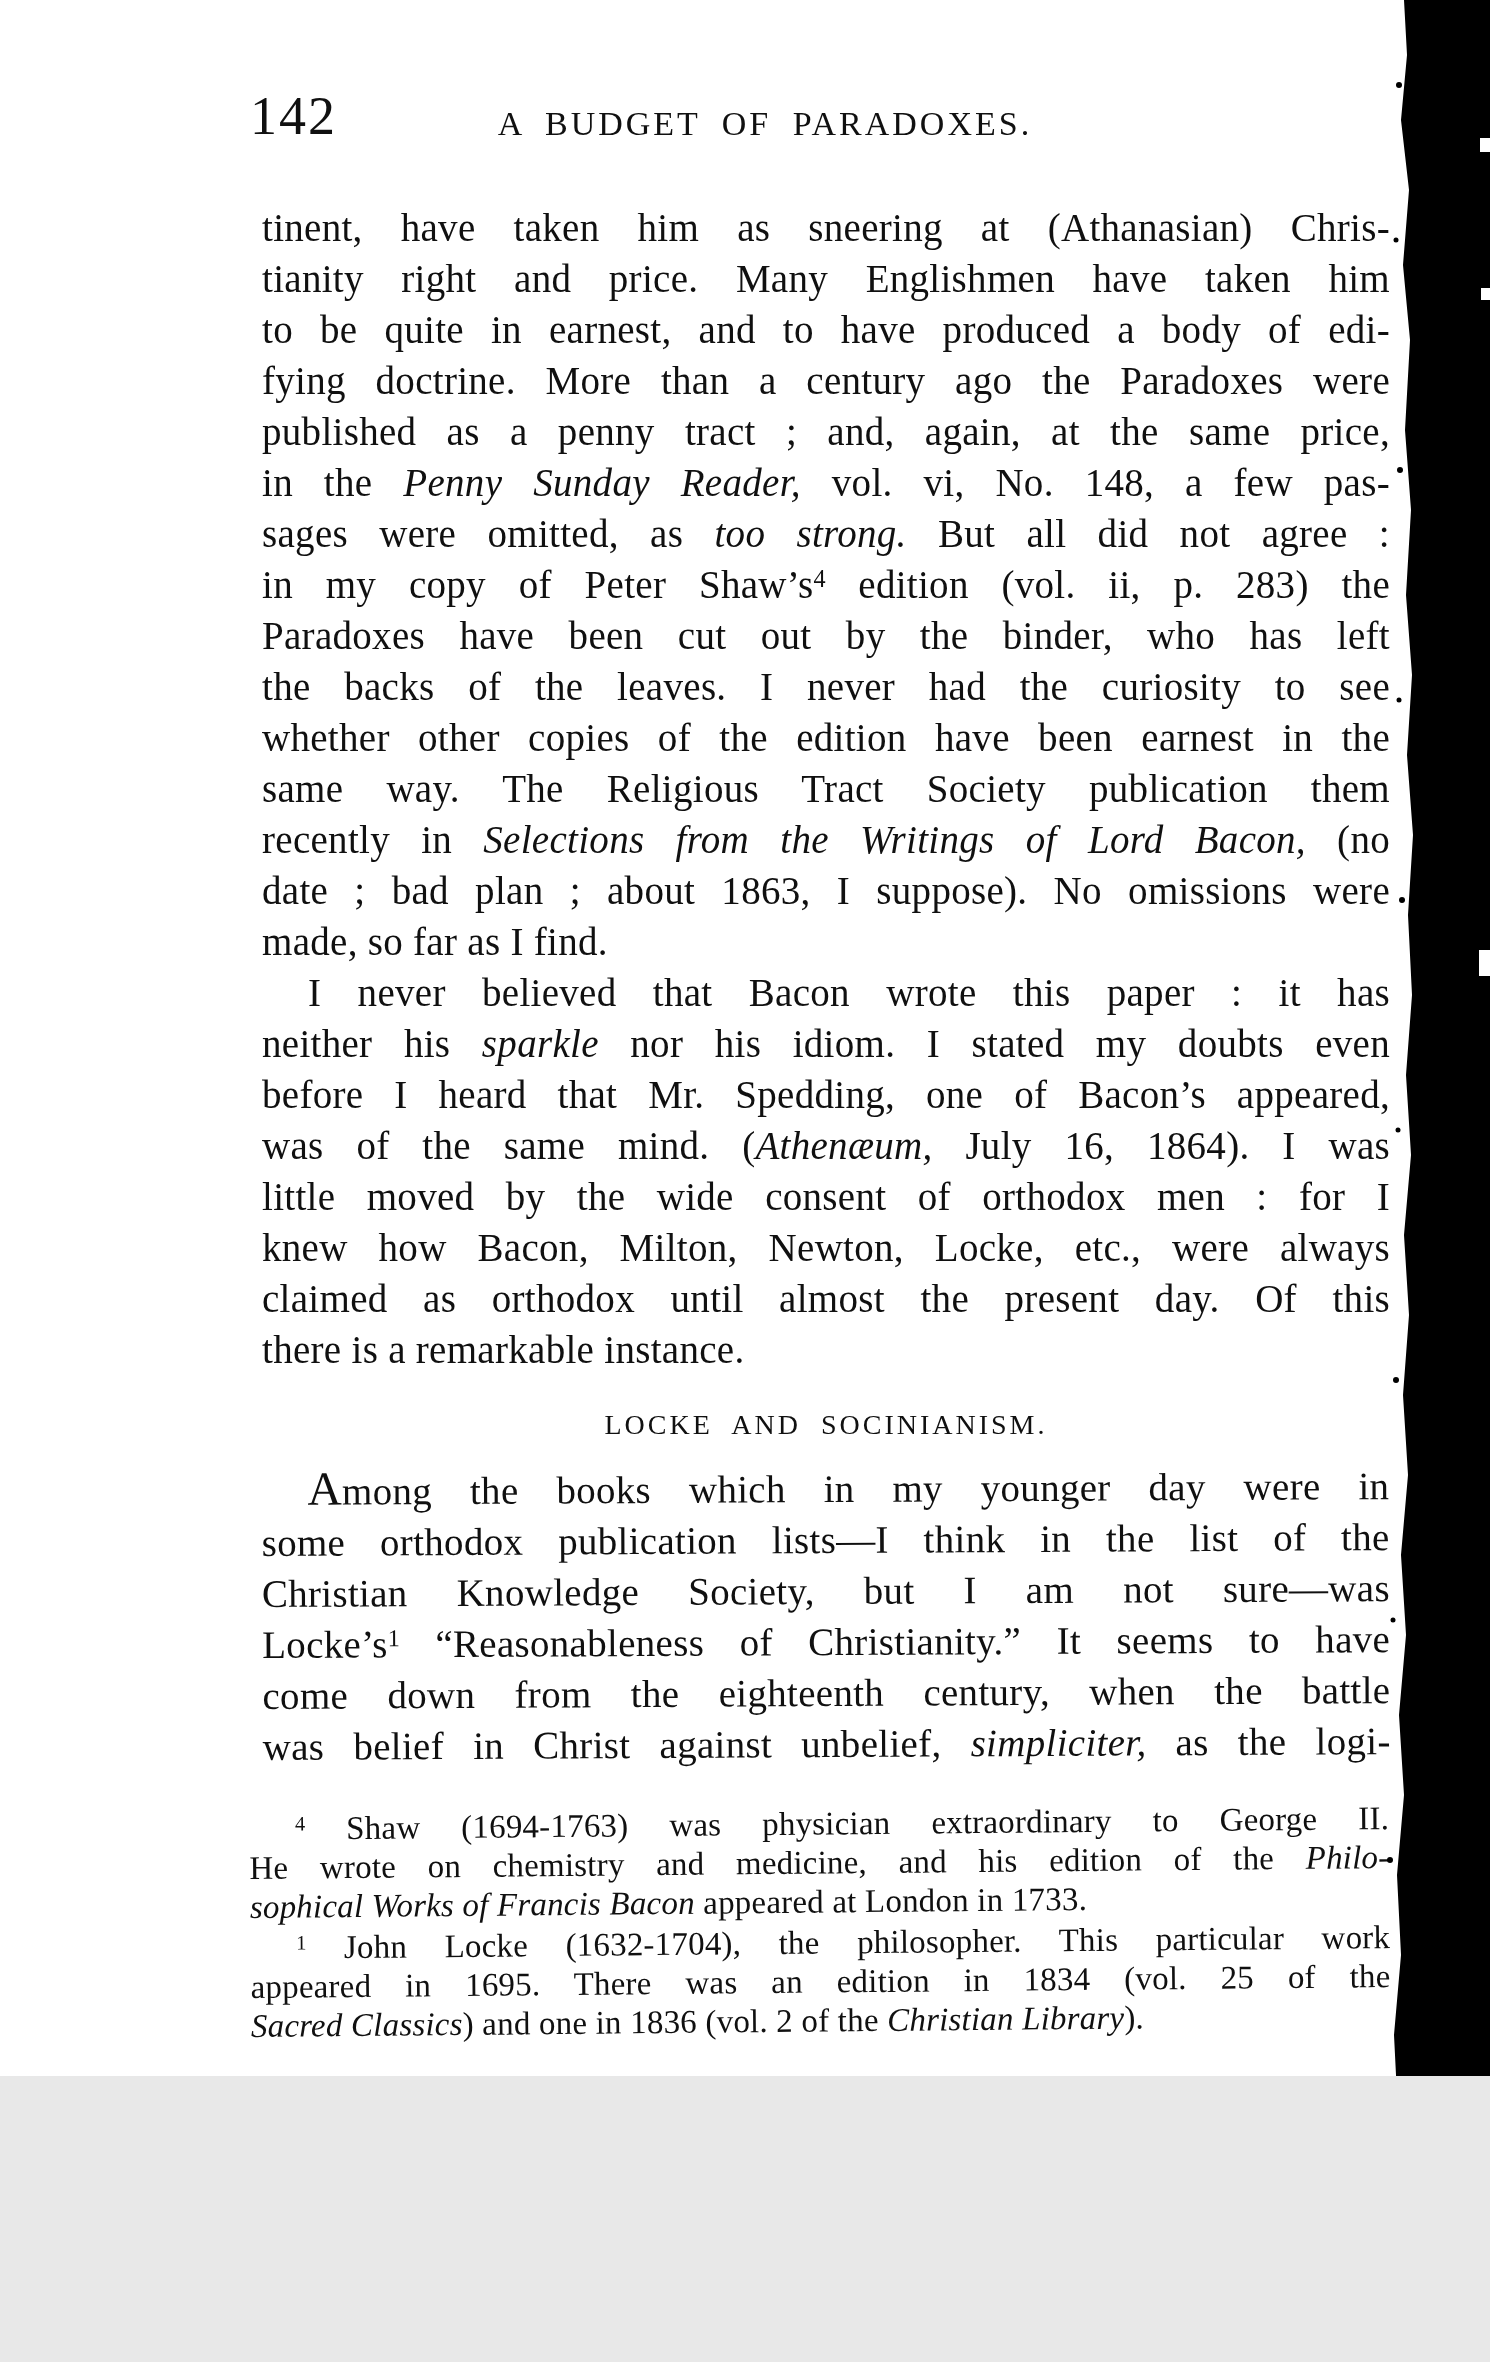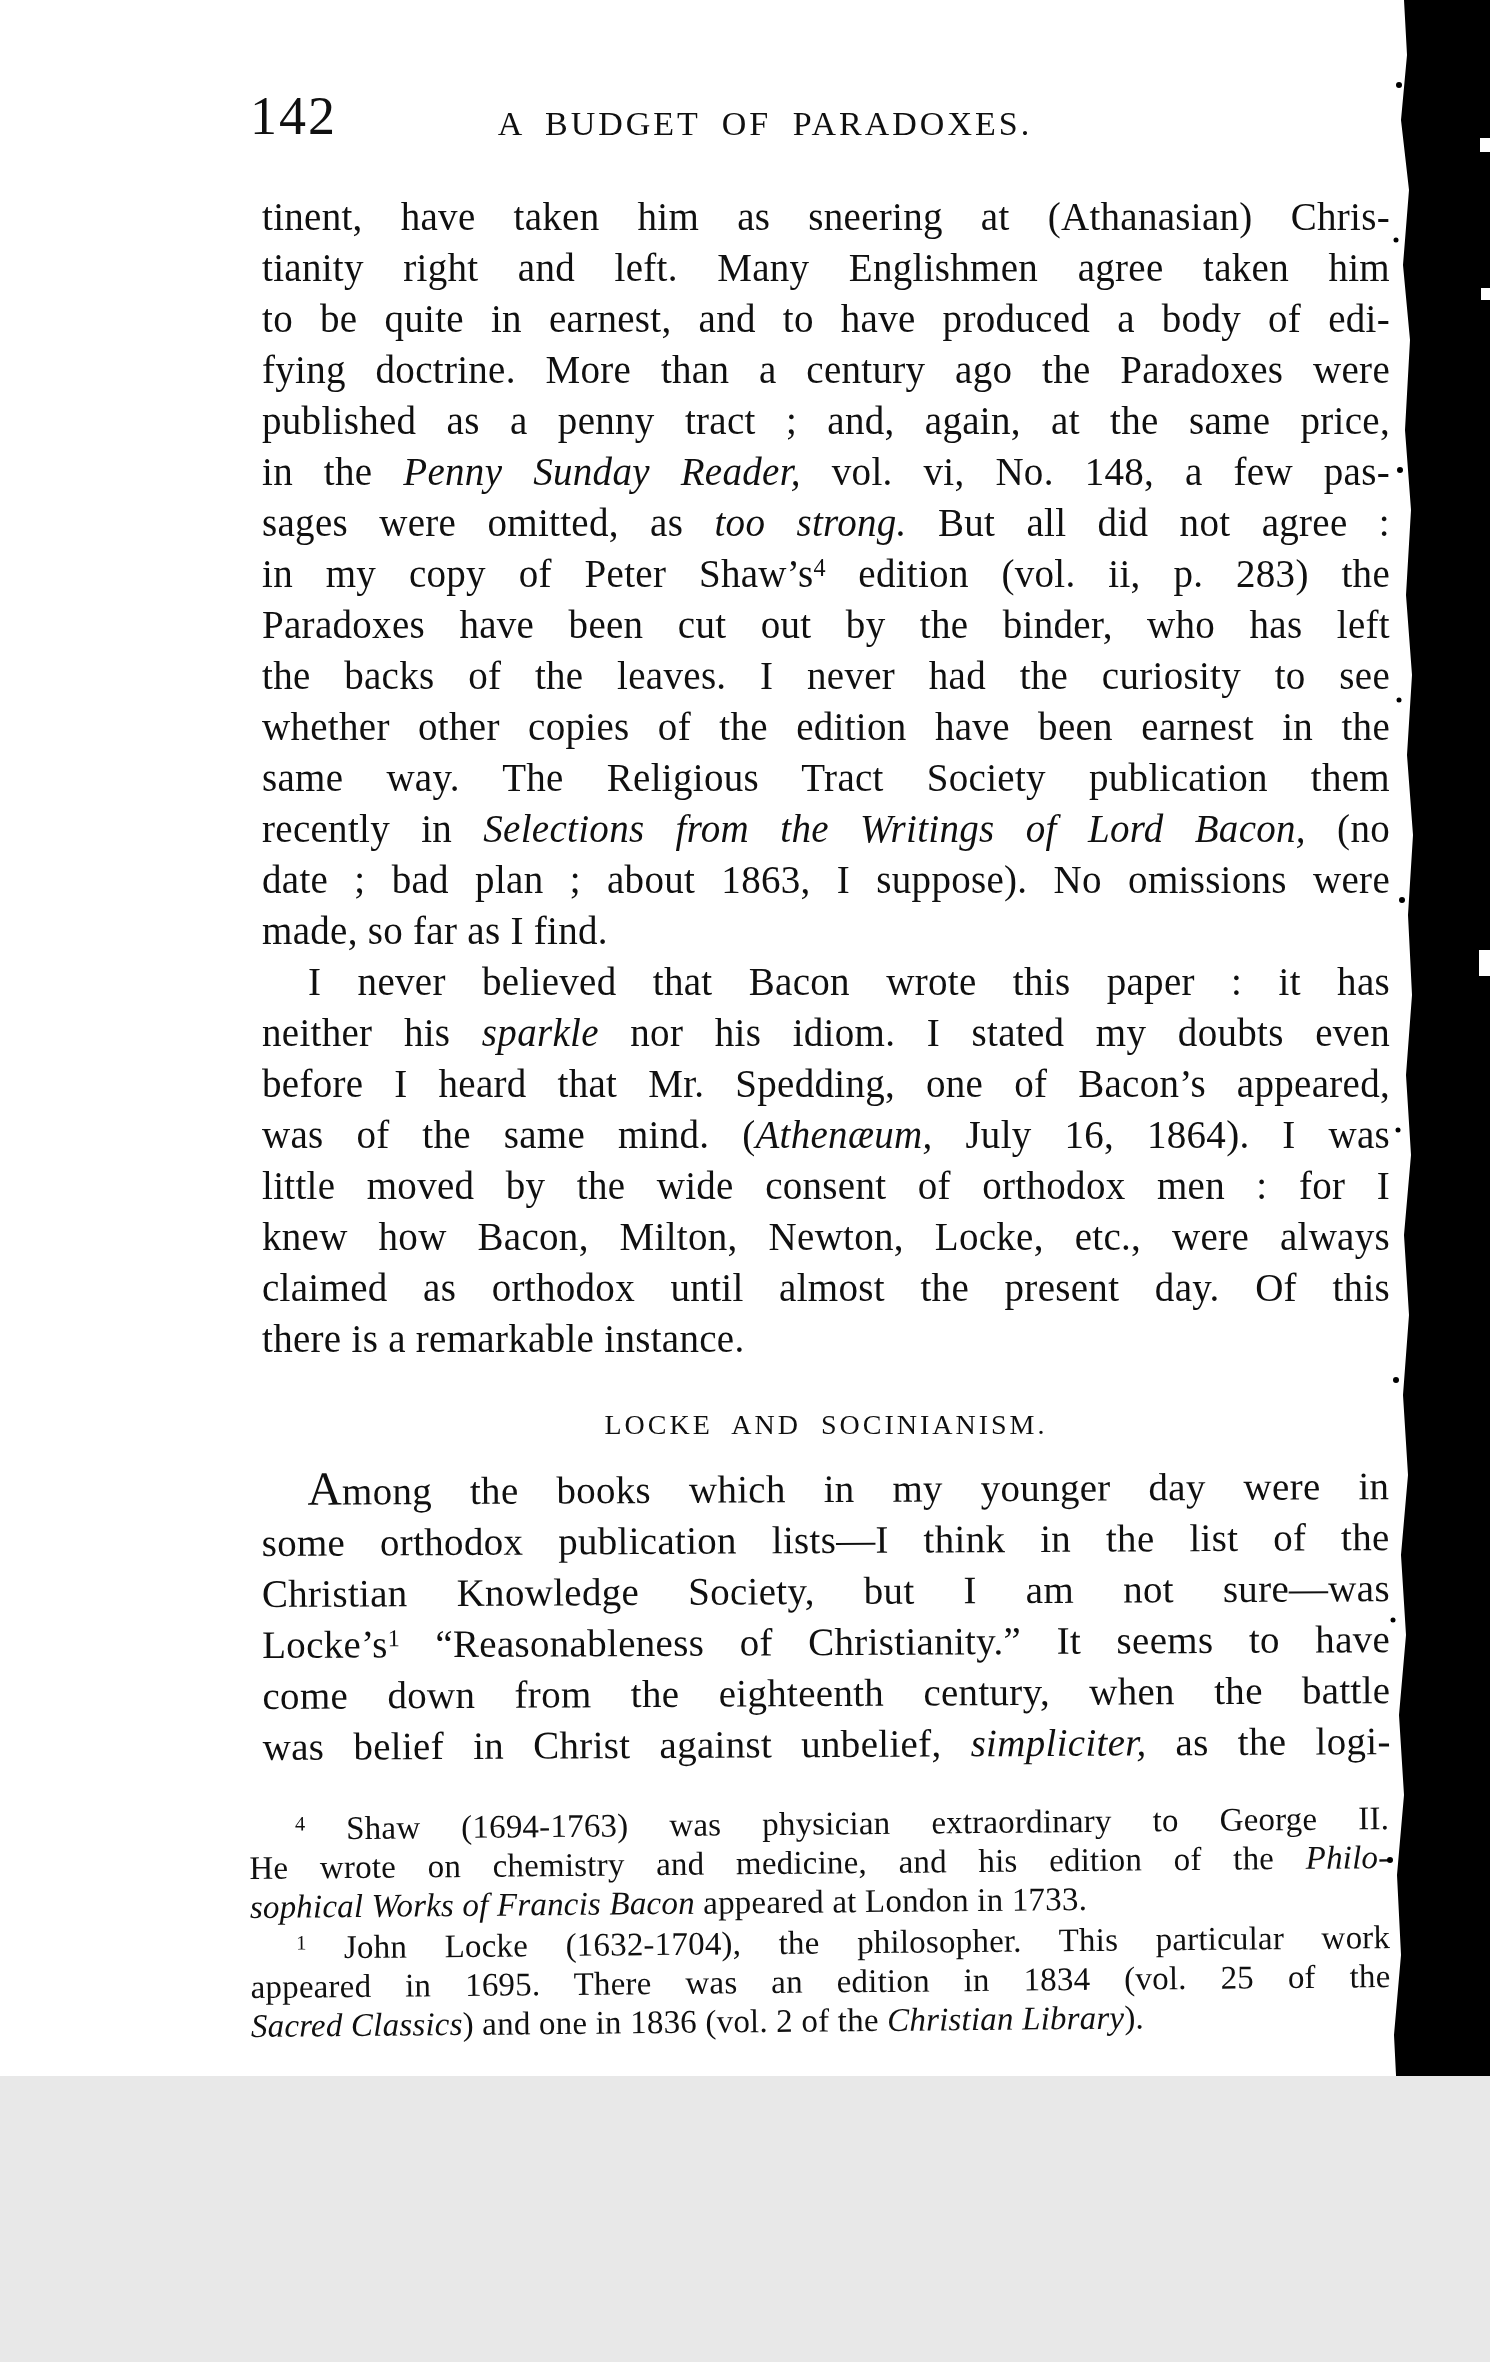--- a/index.html
+++ b/index.html
@@ -17,21 +17,21 @@
   }
   .runtitle{
     position:absolute;left:455px;top:107px;width:620px;
     font-size:34px;line-height:1;text-align:center;
     letter-spacing:3px;word-spacing:10px;
   }
   .body{
     position:absolute;left:262px;width:1128px;
     font-size:39px;line-height:51px;
   }
-  #para-block{top:191px;}
+  #para-block{top:202px;}
   .tl{
     height:51px;
     text-align:justify;
     text-align-last:justify;
     overflow:visible;
     letter-spacing:0.3px;
   }
   .tl.last{text-align-last:left;}
   .tl.ind{padding-left:46px;box-sizing:border-box;}
   .bigcap{font-size:1.22em;line-height:0;}
@@ -66,21 +66,21 @@
 
 <div class="page">
 
   <div class="pagenum">142</div>
 
   <div class="runtitle">A BUDGET OF PARADOXES.</div>
 
   <div class="body" id="para-block">
     <div>
         <div class="tl">tinent, have taken him as sneering at (Athanasian) Chris-</div>
-        <div class="tl">tianity right and left.  Many Englishmen agree taken him</div>
+        <div class="tl">tianity right and price.  Many Englishmen have taken him</div>
         <div class="tl">to be quite in earnest, and to have produced a body of edi-</div>
         <div class="tl">fying doctrine.  More than a century ago the Paradoxes were</div>
         <div class="tl">published as a penny tract ; and, again, at the same price,</div>
         <div class="tl">in the <i>Penny Sunday Reader,</i> vol. vi, No. 148, a few pas-</div>
         <div class="tl">sages were omitted, as <i>too strong.</i>  But all did not agree :</div>
         <div class="tl">in my copy of Peter Shaw’s<sup>4</sup> edition (vol. ii, p. 283) the</div>
         <div class="tl">Paradoxes have been cut out by the binder, who has left</div>
         <div class="tl">the backs of the leaves.  I never had the curiosity to see</div>
         <div class="tl">whether other copies of the edition have been earnest in the</div>
         <div class="tl">same way.  The Religious Tract Society publication them</div>

